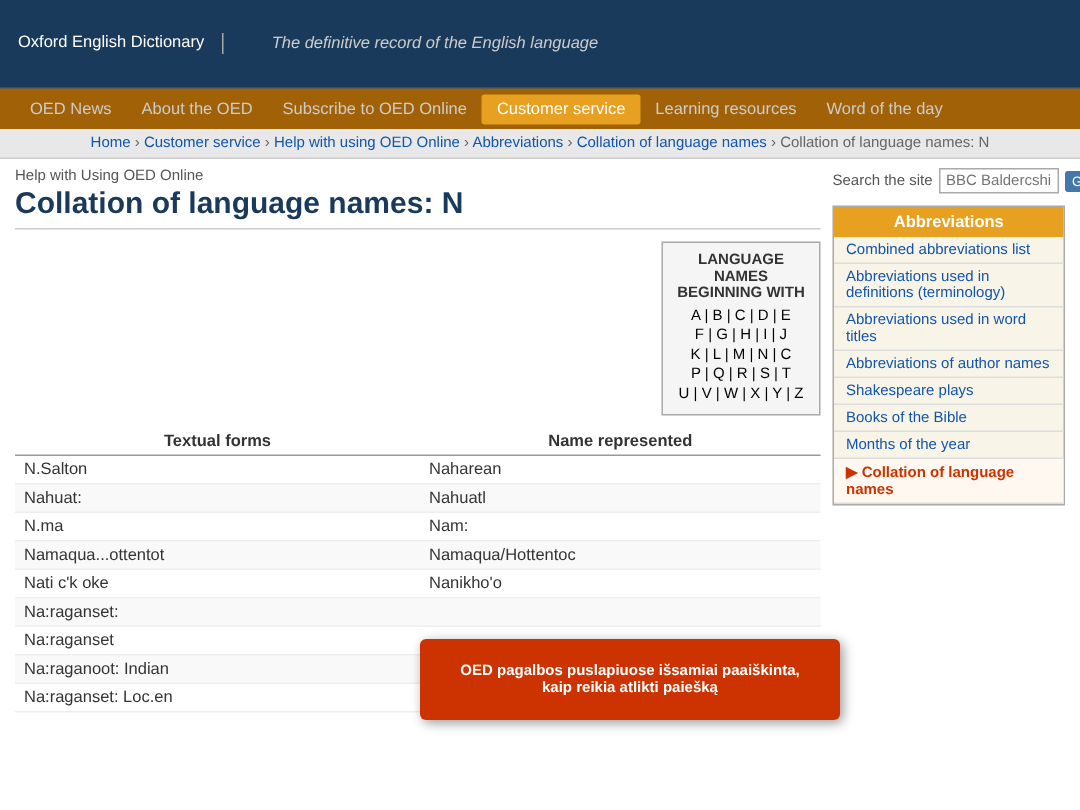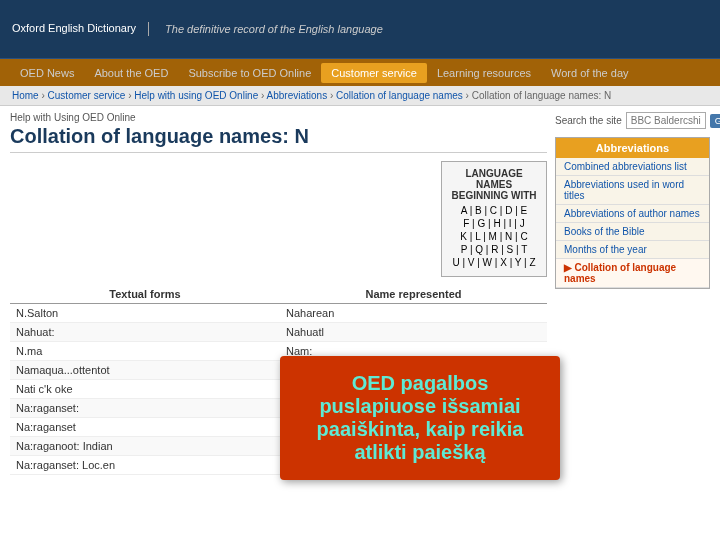--- a/index.html
+++ b/index.html
@@ -9,21 +9,21 @@
     #header {
       background: #1a3a5c;
       display: flex;
       align-items: center;
       padding: 8px 12px;
       height: 58px;
     }
     #logo-area {
       display: flex;
       align-items: center;
-      gap: 8px;
+      gap: 24px;
     }
     #logo-text {
       color: #fff;
       font-size: 15px;
       font-weight: bold;
       line-height: 1.2;
       border-right: 1px solid #aaa;
       padding-right: 12px;
     }
     #logo-text span { display: block; font-size: 11px; font-weight: normal; }
@@ -56,20 +56,21 @@
       border-radius: 2px;
     }
 
     
     #breadcrumb {
       background: #e8e8e8;
       padding: 4px 12px;
       font-size: 10px;
       color: #444;
       border-bottom: 1px solid #ccc;
+      text-align: center;
     }
     #breadcrumb a { color: #1155aa; text-decoration: none; }
     #breadcrumb span { color: #666; }
 
     
     #content {
       flex: 1;
       min-width: 0;
     }
 
@@ -192,22 +193,22 @@
       content: "▶ ";
       color: #cc3300;
     }
 
     
     #tooltip-overlay {
       position: absolute;
       bottom: 60px;
       left: 280px;
       background: #cc3300;
-      color: #5eead4;
-      font-size: 20px;
+      color: #ffffff;
+      font-size: 10px;
       font-weight: bold;
       padding: 16px 20px;
       border-radius: 4px;
       max-width: 280px;
       text-align: center;
       z-index: 100;
       box-shadow: 2px 2px 8px rgba(0,0,0,0.4);
     }
 
     body { position: relative; }
@@ -311,22 +312,24 @@
       <span id="search-label">Search the site</span>
       <input id="search-input" type="text" placeholder="BBC Baldercshi and Fill e" style="">
       <button id="search-btn">Go</button>
     </div>
 
     <div id="abbrev-box">
       <div id="abbrev-title">Abbreviations</div>
       <div id="abbrev-list">
 
       <div class="abbrev-item">Combined abbreviations list</div>
+          <div class="abbrev-item">Abbreviations used in definitions (terminology)</div>
           <div class="abbrev-item">Abbreviations used in word titles</div>
           <div class="abbrev-item">Abbreviations of author names</div>
+          <div class="abbrev-item">Shakespeare plays</div>
           <div class="abbrev-item">Books of the Bible</div>
           <div class="abbrev-item">Months of the year</div>
           <div class="abbrev-item active"><span>Collation of language names</span></div>
         </div>
     </div>
   </div>
 </div>
 
 <div id="tooltip-overlay">
   <span>OED pagalbos puslapiuose išsamiai paaiškinta, kaip reikia atlikti paiešką</span>

